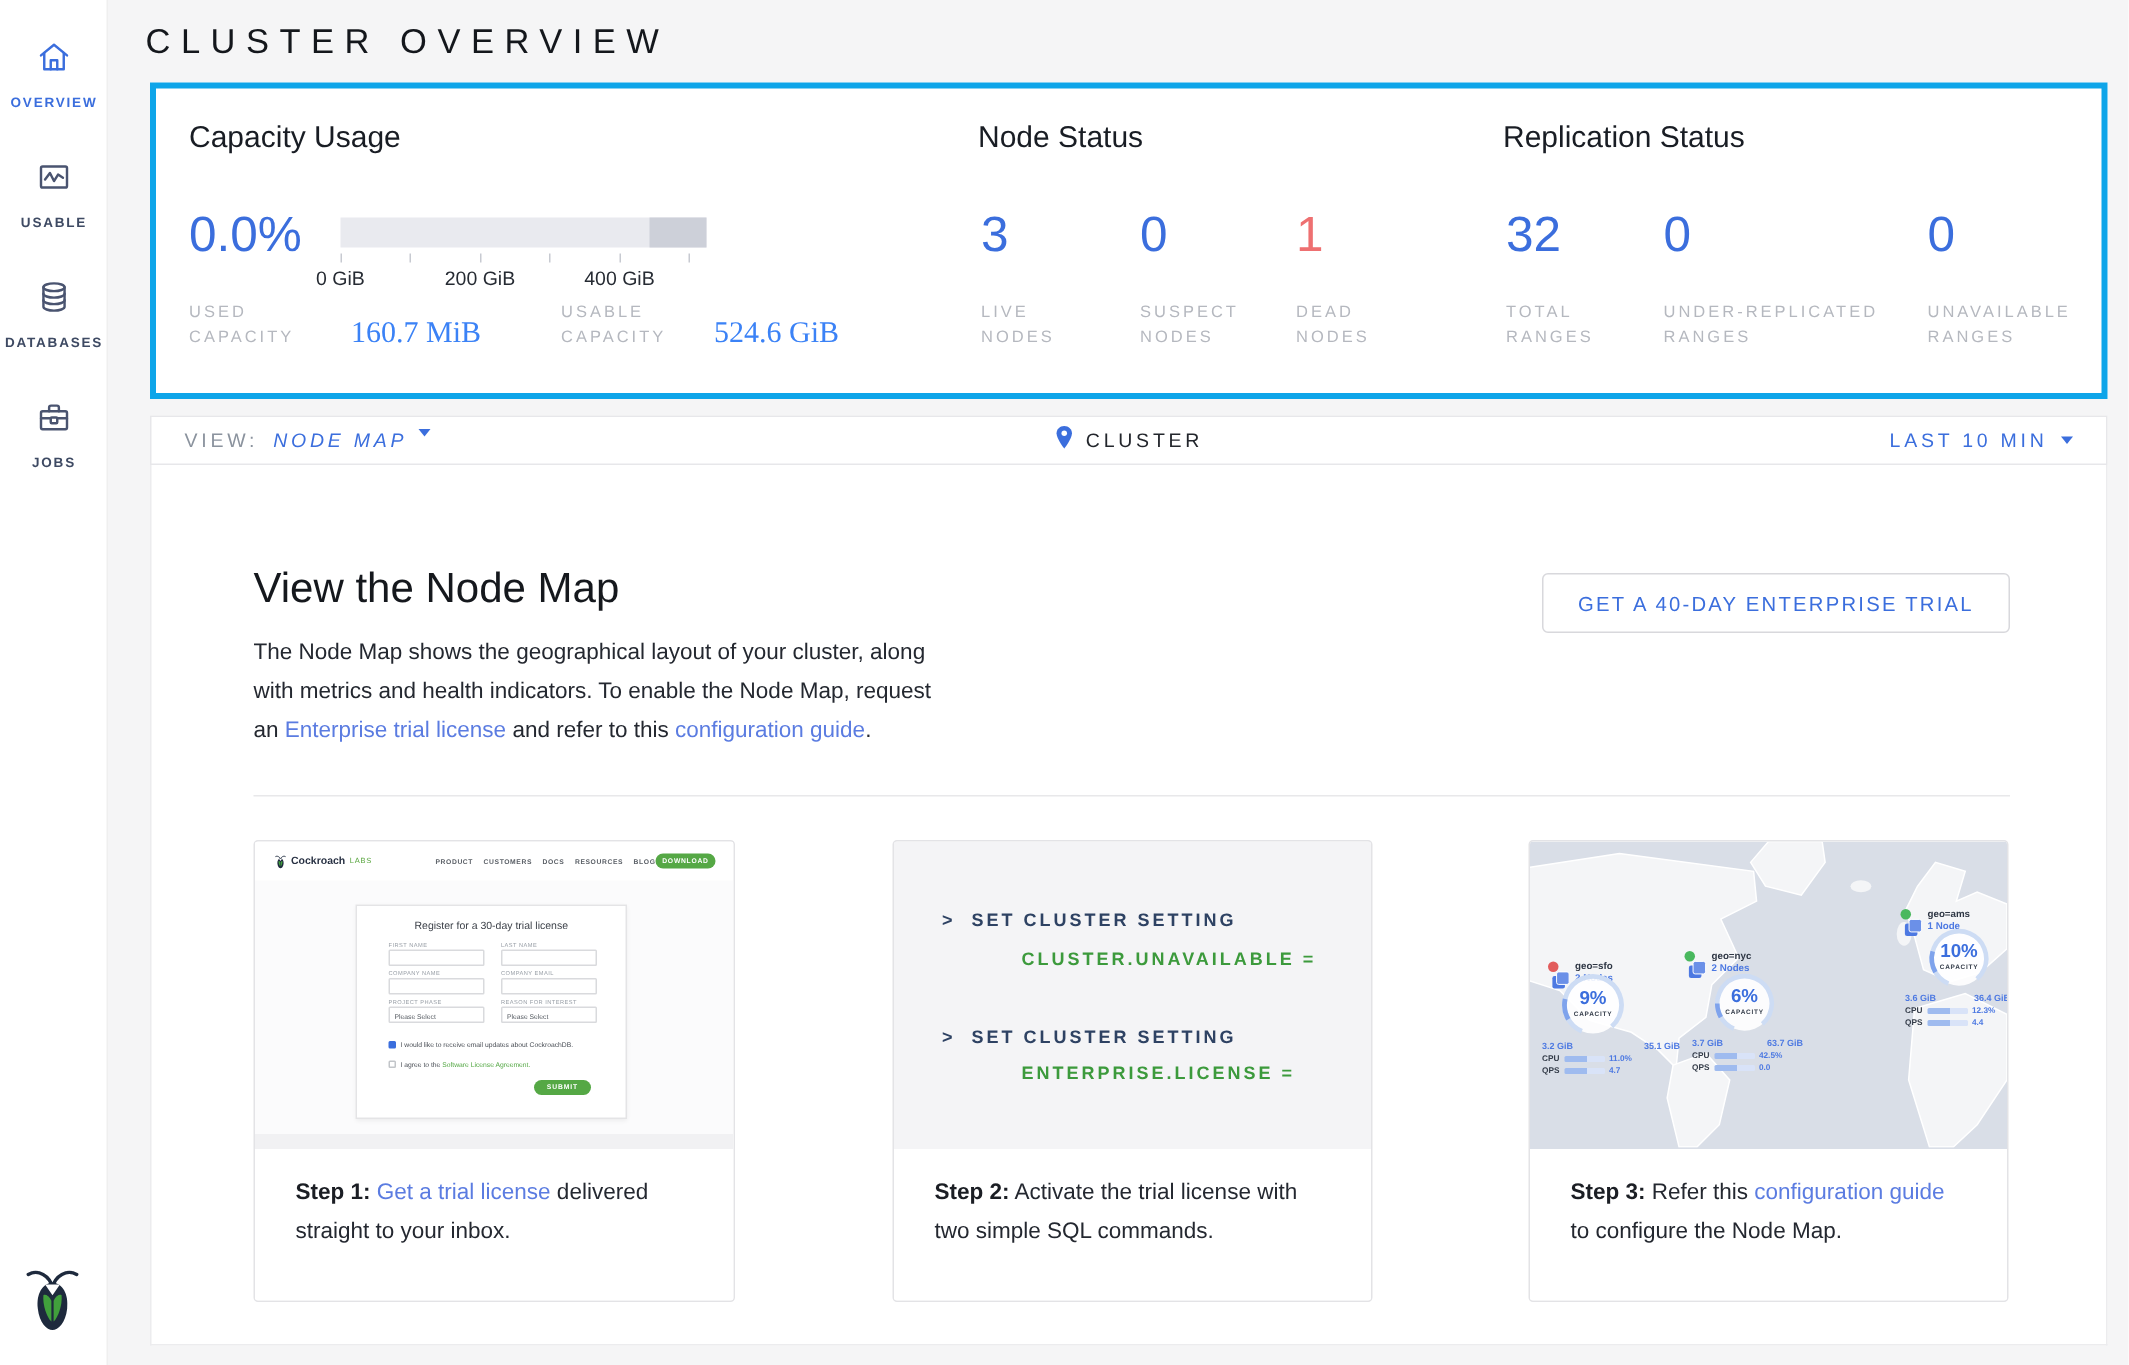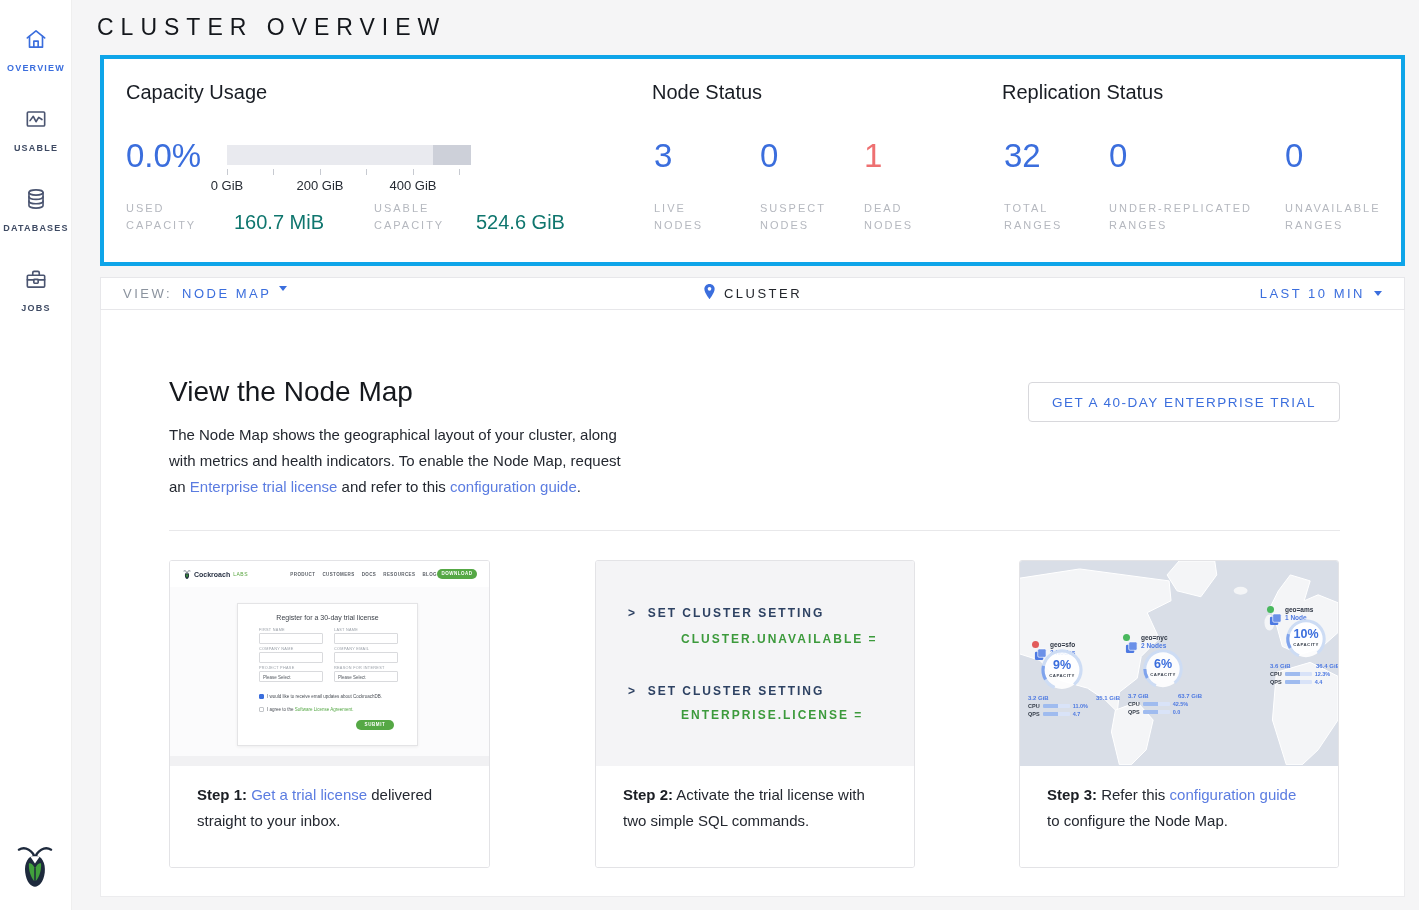--- a/index.html
+++ b/index.html
@@ -18,32 +18,32 @@
 
   
   .page-title { position:absolute; left:97px; top:14px; font-size:23px; letter-spacing:7px; color:#14171c; }
 
   
   .summary-card { position:absolute; left:100px; top:55px; width:1305px; height:211px; background:#fff; border:4px solid #0ea5e9; }
   .sec-title { position:absolute; font-size:20px; color:#191d24; }
   .big-num { position:absolute; font-size:33px; color:#3b6edd; }
   .big-num.red { color:#ee7071; }
   .mlabel { position:absolute; font-size:11px; letter-spacing:2px; color:#b5b8bf; line-height:17px; }
-  .mvalue { position:absolute; font-size:20px; color:#0f766e; }
+  .mvalue { position:absolute; font-size:20px; color:#3b82f6;font-family:Liberation Serif, serif; }
 
   .cap-bar { position:absolute; left:123px; top:86px; width:244px; height:20px; background:#e9eaef; }
   .cap-bar .cap-nonusable { position:absolute; right:0; top:0; width:38px; height:20px; background:#cdd0d9; }
   .cap-tick { position:absolute; top:110px; width:1px; height:6px; background:#c7cad1; }
   .cap-ticklabel { position:absolute; top:119px; width:70px; text-align:center; font-size:13px; color:#262b33; }
 
   
   .toolbar { position:absolute; left:100px; top:277px; width:1305px; height:33px; background:#fff; border:1px solid #e7e7ea; display:flex; align-items:center; }
   .tb-left { position:absolute; left:22px; display:flex; align-items:center; gap:10px; }
   .tb-viewlabel { font-size:13px; letter-spacing:2.5px; color:#8b939e; }
-  .tb-dd { display:flex; gap:8px; cursor:pointer; color:#3b6edd; font-size:13px; letter-spacing:2.5px; }
+  .tb-dd { display:flex; gap:8px; cursor:pointer; color:#3b6edd; font-size:13px; letter-spacing:2.5px;font-style:italic; }
   .caret { display:inline-block; width:0; height:0; border-left:4.5px solid transparent; border-right:4.5px solid transparent; border-top:5.5px solid currentColor; }
   .tb-center { position:absolute; left:0; right:0; display:flex; align-items:center; justify-content:center; gap:8px; }
   .tb-scope { font-size:13px; letter-spacing:2.5px; color:#23262c; }
   .tb-right { position:absolute; right:22px; display:flex; align-items:center; gap:9px; cursor:pointer; color:#3b6edd; font-size:13px; letter-spacing:2.5px; }
 
   
   .main-panel { position:absolute; left:100px; top:310px; width:1305px; height:587px; background:#fff; border:1px solid #ececee; border-top:none; }
   .nm-heading { position:absolute; left:68px; top:66px; font-size:28px; color:#15181d; }
   .nm-desc { position:absolute; left:68px; top:112px; width:470px; font-size:15px; line-height:26px; color:#242830; }
   .link { color:#5b7ce1; text-decoration:none; cursor:pointer; }

